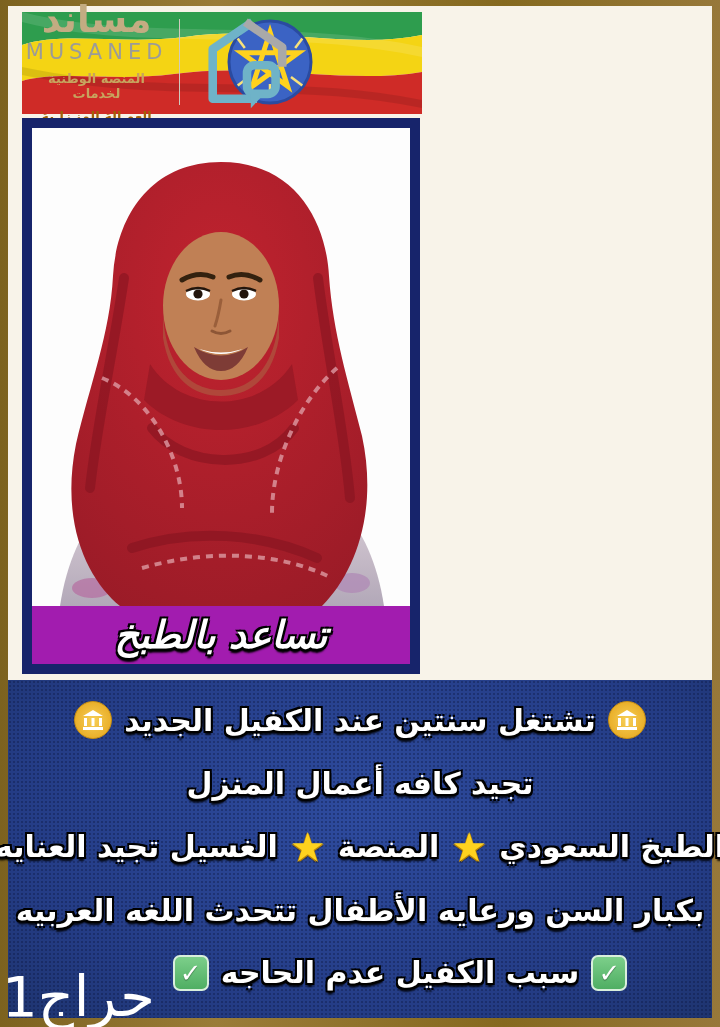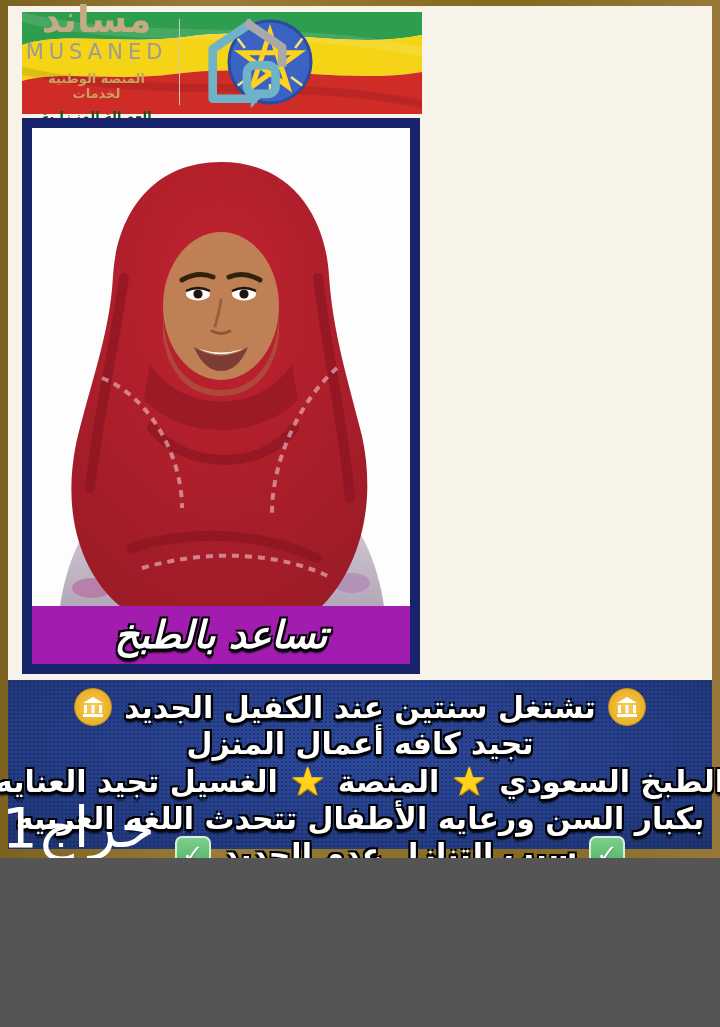--- a/index.html
+++ b/index.html
@@ -1,18 +1,18 @@
 <!DOCTYPE html>
 <html lang="ar" dir="rtl"><head>
 <meta charset="utf-8">
 <style>
   * { margin:0; padding:0; box-sizing:border-box; }
   html,body { background:#555; font-family:"DejaVu Sans", sans-serif; }
   .card {
-    position:relative; width:720px; height:858px; margin:0 auto;
+    position:relative; width:720px; height:1027px; margin:0 auto;
     background:#8d7030;
     background-image:linear-gradient(90deg, #7c621f, #9a7c38 30%, #85691f 70%, #97783a);
     overflow:hidden; direction:rtl;
   }
   
   .top {
     position:absolute; left:8px; top:6px; width:704px; height:674px;
     background:#f8f3e9;
   }
   
@@ -24,21 +24,21 @@
     display:flex; flex-direction:row-reverse; align-items:center; justify-content:flex-start;
     direction:ltr;
   }
   .logo-icon { width:118px; height:100px; flex:0 0 auto; }
   .logo-icon svg { width:100%; height:100%; display:block; }
   .logo-divider { width:1px; height:86px; background:#cfc9bd; margin:0 8px; }
   .logo-text { width:150px; text-align:center; }
   .logo-ar { font-size:37px; font-weight:bold; color:#c3ac82; letter-spacing:1px; line-height:1; }
   .logo-en { font-size:21px; color:#9b9b98; letter-spacing:5px; margin-top:2px; }
   .logo-tag1 { font-size:13px; font-weight:bold; color:#c7a45e; margin-top:7px; }
-  .logo-tag2 { font-size:13px; font-weight:bold; color:#14532d; margin-top:8px; letter-spacing:1px; }
+  .logo-tag2 { font-size:13px; font-weight:bold; color:#a16207; margin-top:8px; letter-spacing:1px; }
   
   .photo-frame {
     position:absolute; left:14px; top:112px; width:398px; height:556px;
     border:10px solid #17246b; background:#fff;
   }
   .photo { position:absolute; inset:0 0 58px 0; overflow:hidden; background:#fdfdfd; }
   .photo svg { width:100%; height:100%; display:block; }
   .caption {
     position:absolute; left:0; right:0; bottom:0; height:58px;
     background:#a21caf; color:#fff; font-size:38px; font-weight:bold; font-style:italic;
@@ -251,19 +251,19 @@
       <span class="star">★</span>
       <span>المنصة</span>
       <span class="star">★</span>
       <span>الغسيل تجيد العنايه</span>
     </div>
     <div class="bline">
       <span>بكبار السن ورعايه الأطفال تتحدث اللغه العربيه</span>
     </div>
     <div class="bline shift">
       <span class="check">✓</span>
-      <span>سبب التنازل عدم الجديد</span>
+      <span>سبب الكفيل عدم الحاجه</span>
       <span class="check">✓</span>
     </div>
   </div>
 
   <div class="watermark">حراج1</div>
 </div>
 
 </body></html>

